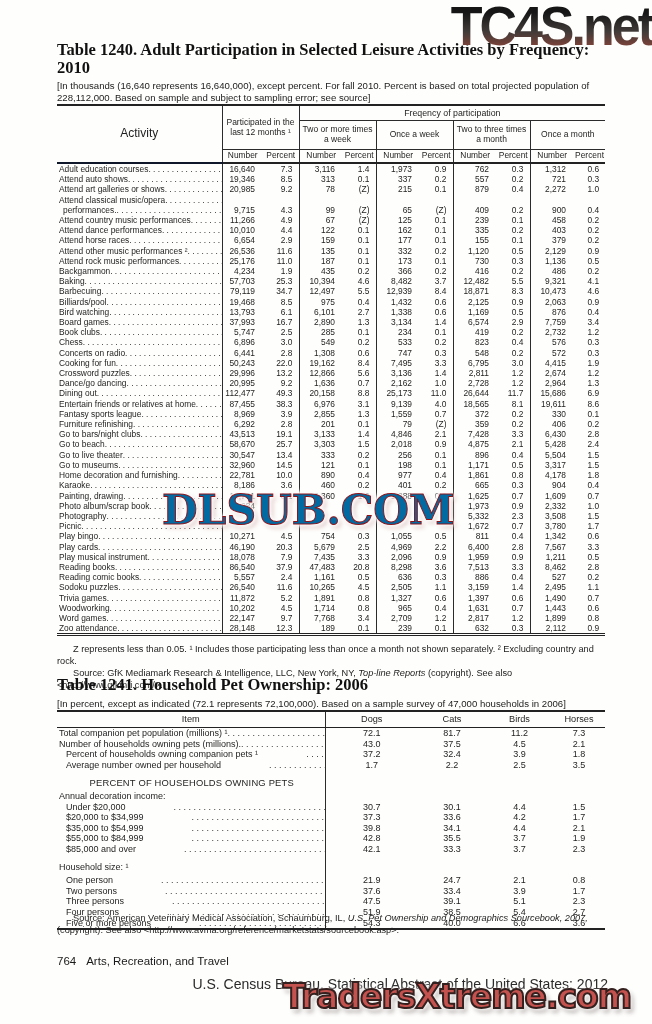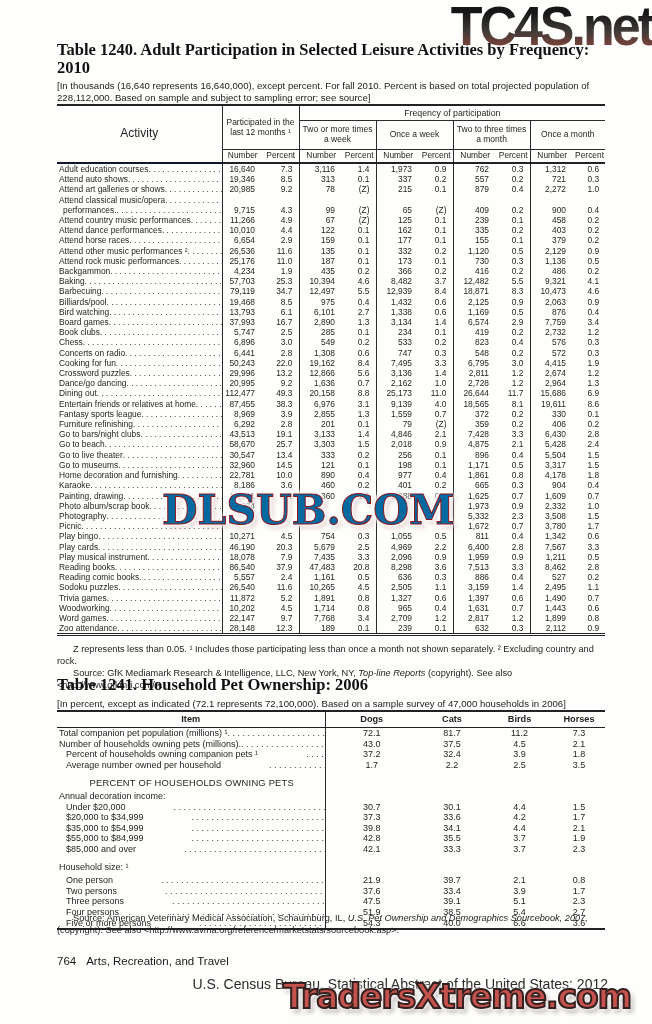--- a/index.html
+++ b/index.html
@@ -55,21 +55,21 @@
 
   
   .fn{left:57px;width:552px;font-size:9.2px;line-height:1.3;color:#222;}
   .fn p{margin:0;text-indent:16px;}
   #t1240-fn{top:644px;}
   #t1241-fn{top:913px;}
 
   
   #t1241{top:710px;left:57px;}
   .t1241{width:548px;font-size:9px;border-top:2px solid #222;border-bottom:2px solid #222;}
-  .t1241 th{font-weight:bold;padding:0;height:15px;line-height:15px;font-size:9.2px;}
+  .t1241 th{font-weight:normal;padding:0;height:15px;line-height:15px;font-size:9.2px;}
   .t1241 .i-h{border-right:1px solid #2b2b2b;}
   .t1241 thead th{border-bottom:1.5px solid #222;}
   .t1241 td{padding:0;height:10.6px;line-height:10.6px;overflow:hidden;white-space:nowrap;}
   .t1241 td.lblc{border-right:1px solid #2b2b2b;}
   .t1241 td.val{text-align:center;}
   .t1241 td.sec{text-align:center;font-size:9.4px;letter-spacing:.2px;}
   .t1241 tr.gap td{padding-top:5px;height:15.6px;}
   .t1241 .lbl.ind{padding-left:9px;gap:48px;}
 
   
@@ -1133,21 +1133,21 @@
             <td class="val"></td>
           </tr>
           <tr>
             <td class="lblc">
               <div class="lbl ind">
                 <span class="lt">One person</span>
                 <span class="dots"></span>
               </div>
             </td>
             <td class="val">21.9</td>
-            <td class="val">39.7</td>
+            <td class="val">24.7</td>
             <td class="val">2.1</td>
             <td class="val">0.8</td>
           </tr>
           <tr>
             <td class="lblc">
               <div class="lbl ind">
                 <span class="lt">Two persons</span>
                 <span class="dots"></span>
               </div>
             </td>

